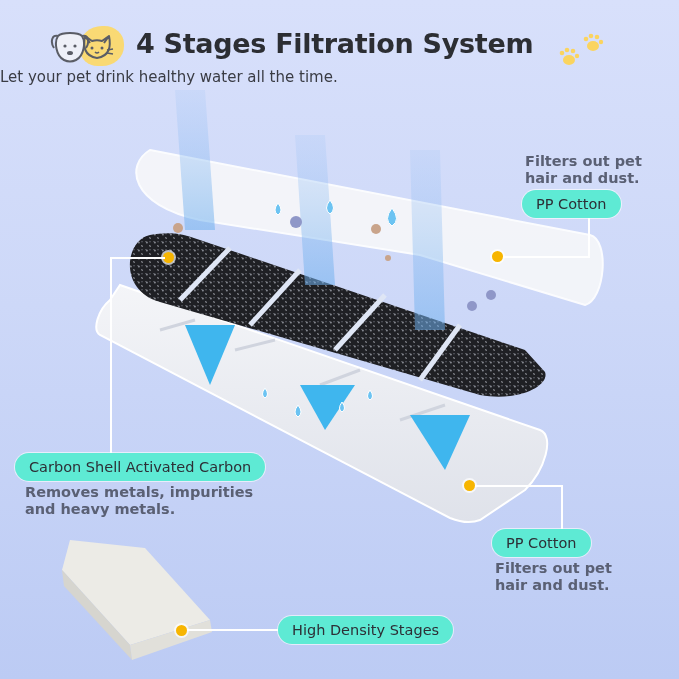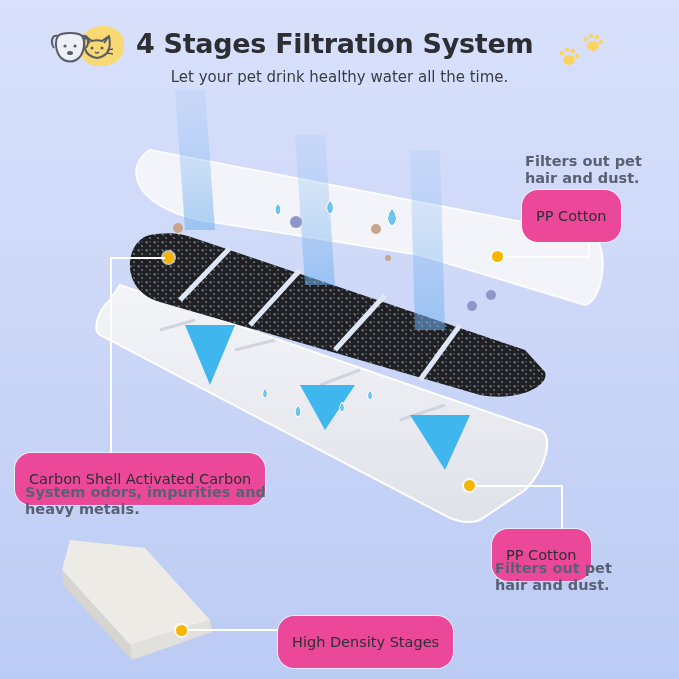--- a/index.html
+++ b/index.html
@@ -2,25 +2,25 @@
 <html><head>
 <meta charset="utf-8">
 <style>
   html,body{margin:0;padding:0;}
   body{width:679px;height:679px;overflow:hidden;position:relative;
     background:linear-gradient(180deg,#d8e0fb 0%,#cdd8f8 45%,#bccbf4 100%);
     font-family:"DejaVu Sans","Liberation Sans",sans-serif;color:#2d2f36;}
   .abs{position:absolute;}
   .title{left:0;top:28px;width:679px;height:44px;}
   .title-text{position:absolute;left:116px;top:0;font-size:27px;font-weight:bold;color:#2c2e33;letter-spacing:-0.3px;white-space:nowrap;margin-left:20px;}
-  .subtitle{position:absolute;left:0;top:40px;width:679px;text-align:center;font-size:15px;color:#3a3c44;}
+  .subtitle{position:absolute;left:0;top:40px;width:679px;text-align:left;font-size:15px;color:#3a3c44;}
   .blob{position:absolute;left:80px;top:-2px;width:44px;height:40px;background:#ffd85c;border-radius:50% 45% 50% 40%;opacity:.85;}
   .pet{position:absolute;}
   .paw{position:absolute;}
-  .pill{position:absolute;background:#ec4899;border-radius:16px;padding:12px 14px;height:28px;line-height:28px;font-size:14.5px;color:#2d2f36;white-space:nowrap;box-shadow:0 0 0 1px rgba(255,255,255,.6);}
+  .pill{position:absolute;background:#5eead4;border-radius:16px;padding:0 14px;height:28px;line-height:28px;font-size:14.5px;color:#2d2f36;white-space:nowrap;box-shadow:0 0 0 1px rgba(255,255,255,.6);}
   .desc{position:absolute;font-size:14.5px;color:#5a6074;line-height:17px;font-weight:bold;}
   .line{position:absolute;background:#ffffff;}
   .dot{position:absolute;width:11px;height:11px;border-radius:50%;background:#f7b500;box-shadow:0 0 0 2px rgba(255,255,255,.7);}
   svg{display:block;}
 </style>
 </head>
 <body>
 
 <div class="abs title">
   <div class="blob"></div>
@@ -128,21 +128,21 @@
 <div class="line" style="left:588px;top:215px;width:2px;height:42px"></div>
 <div class="desc" style="left:525px;top:153px;width:140px">
   <span>Filters out pet hair and dust.</span>
 </div>
 <div class="pill" style="left:522px;top:190px">PP Cotton</div>
 
 <div class="dot" style="left:163px;top:252px"></div>
 <div class="line" style="left:110px;top:257px;width:55px;height:2px"></div>
 <div class="line" style="left:110px;top:257px;width:2px;height:198px"></div>
 <div class="pill" style="left:15px;top:453px">Carbon Shell Activated Carbon</div>
-<div class="desc" style="left:25px;top:484px;width:250px">System odors, impurities and heavy metals.</div>
+<div class="desc" style="left:25px;top:484px;width:250px">Removes metals, impurities and heavy metals.</div>
 
 <div class="dot" style="left:464px;top:480px"></div>
 <div class="line" style="left:475px;top:485px;width:88px;height:2px"></div>
 <div class="line" style="left:561px;top:485px;width:2px;height:45px"></div>
 <div class="pill" style="left:492px;top:529px">PP Cotton</div>
 <div class="desc" style="left:495px;top:560px;width:140px">Filters out pet hair and dust.</div>
 
 <div class="dot" style="left:176px;top:625px"></div>
 <div class="line" style="left:187px;top:629px;width:93px;height:2px"></div>
 <div class="pill" style="left:278px;top:616px">High Density Stages</div>

